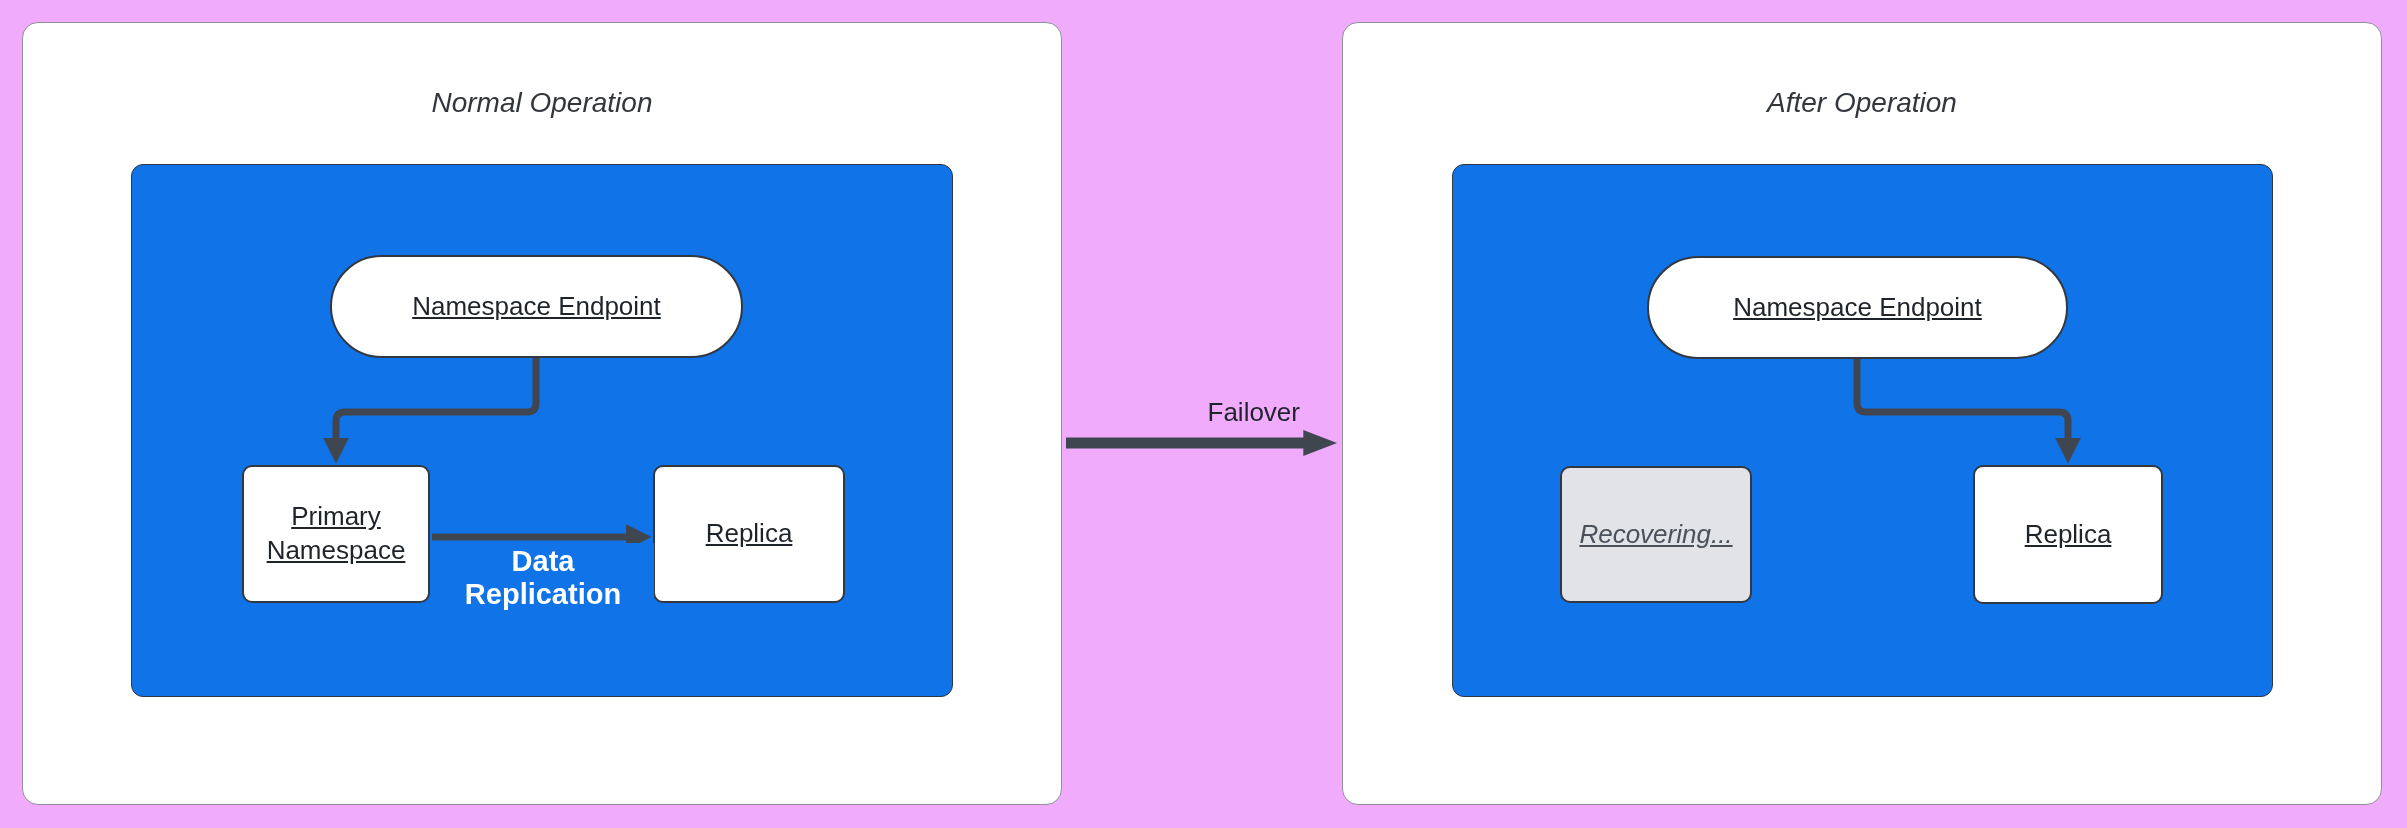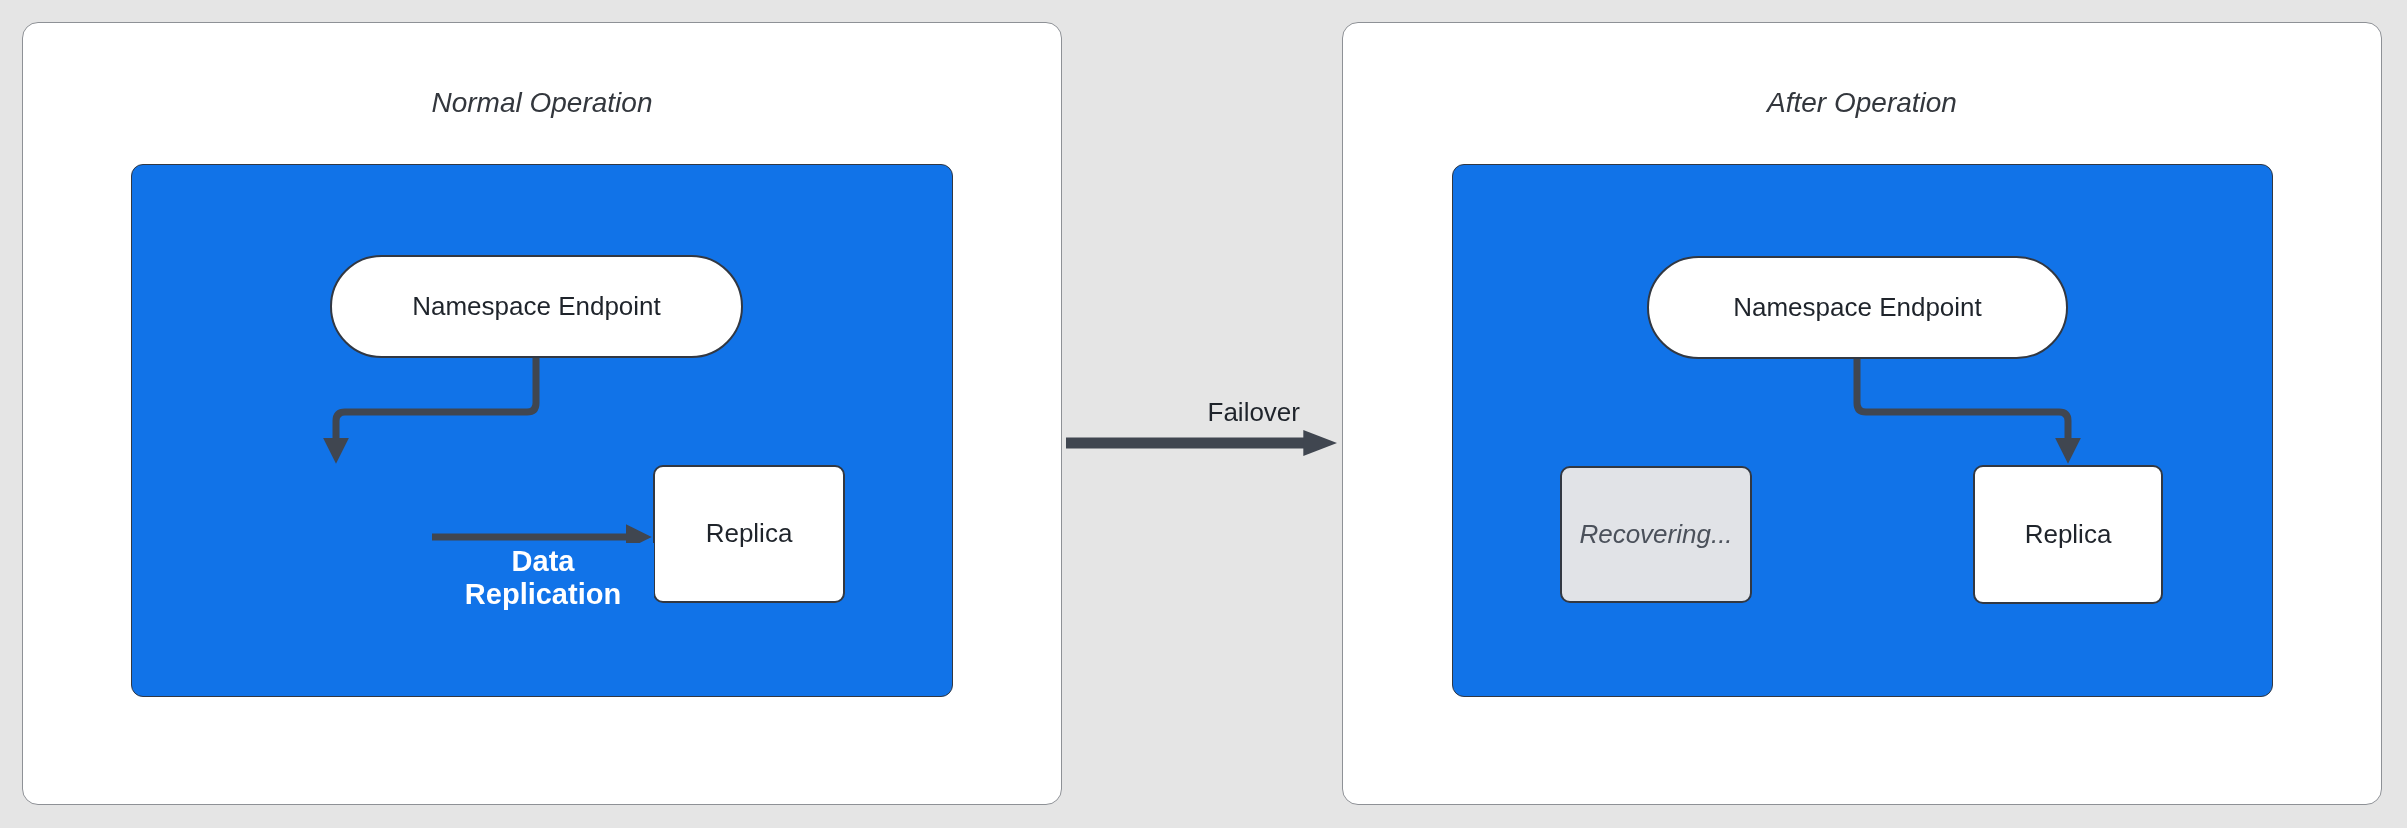--- a/index.html
+++ b/index.html
@@ -11,21 +11,21 @@
     --title-text:#33373D;
     --panel-border:#8E9196;
     --panel-fill:#FFFFFF;
     --node-fill:#FFFFFF;
     --recovering-fill:#E1E3E7;
     --recovering-text:#4B515B;
     --edge-label-text:#FFFFFF;
   }
   *{box-sizing:border-box;margin:0;padding:0;}
   body{background:#fff;font-family:"Liberation Sans",sans-serif;}
-  .canvas{position:relative;width:2407px;height:828px;background:#e5e5e5;overflow:hidden;padding-left:26px;}
+  .canvas{position:relative;width:2407px;height:828px;background:#f0abfc;overflow:hidden;padding-left:26px;}
 
   .panel{
     position:absolute;top:22px;width:1040px;height:783px;
     background:var(--panel-fill);
     border:1px solid var(--panel-border);
     border-radius:16px;
   }
   .panel.left{left:22px;}
   .panel.right{left:1342px;}
   .panel-title{
@@ -43,20 +43,21 @@
   .container-box.left{left:131px;top:164px;width:822px;height:533px;}
   .container-box.right{left:1452px;top:164px;width:821px;height:533px;}
 
   .node{
     position:absolute;display:flex;align-items:center;justify-content:center;
     background:var(--node-fill);
     border:2px solid var(--node-border);
     color:var(--node-text);
     font-size:26px;line-height:1.3;text-align:center;
     border-radius:10px;
+    text-decoration:underline;
   }
   .node.stadium{border-radius:60px;}
   .node.stadium.s-left{left:330px;top:255px;width:413px;height:103px;}
   .node.primary{left:242px;top:465px;width:188px;height:138px;padding:6px;}
   .node.replica-left{left:653px;top:465px;width:192px;height:138px;}
   .node.stadium.s-right{left:1647px;top:256px;width:421px;height:103px;}
   .node.recovering{
     left:1560px;top:466px;width:192px;height:137px;
     background:var(--recovering-fill);
     color:var(--recovering-text);font-style:italic;text-align:center;
@@ -107,20 +108,23 @@
     </defs>
     <path class="conn" d="M536 357 L536 403 Q536 412 527 412 L345 412 Q336 412 336 421 L336 439" marker-end="url(#arrowhead)"></path>
     <path class="conn" d="M432 537 L627 537" marker-end="url(#arrowhead)"></path>
     <path class="conn" d="M1857 358 L1857 403 Q1857 412 1866 412 L2059 412 Q2068 412 2068 421 L2068 439" marker-end="url(#arrowhead)"></path>
     <path class="thick" d="M1066 443 L1305 443" marker-end="url(#arrowhead-big)"></path>
   </svg>
 
   <div class="node stadium s-left">
     <span>Namespace Endpoint</span>
   </div>
+  <div class="node primary">
+    <span>Primary Namespace</span>
+  </div>
   <div class="node replica-left">
     <span>Replica</span>
   </div>
   <div class="edge-label">Data Replication</div>
 
   <div class="failover-label">Failover</div>
 
   <div class="node stadium s-right">
     <span>Namespace Endpoint</span>
   </div>

